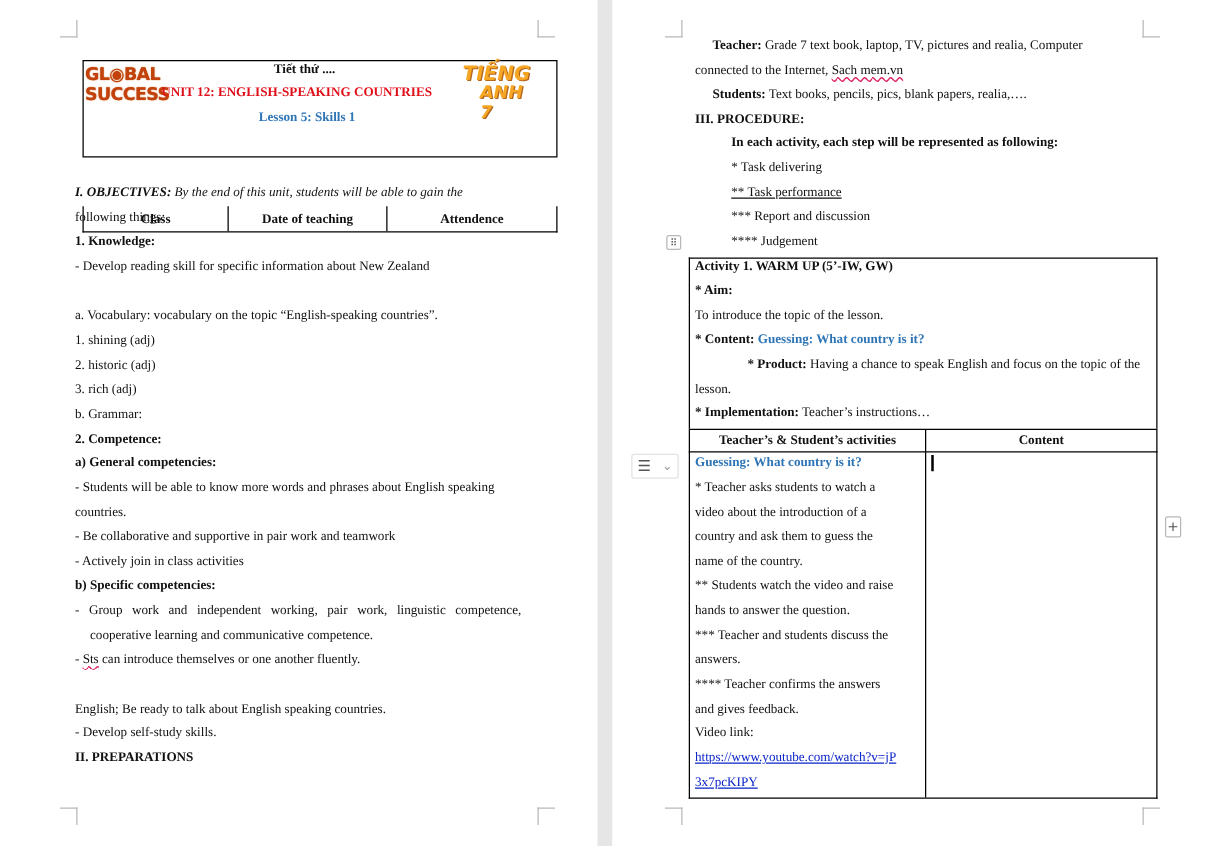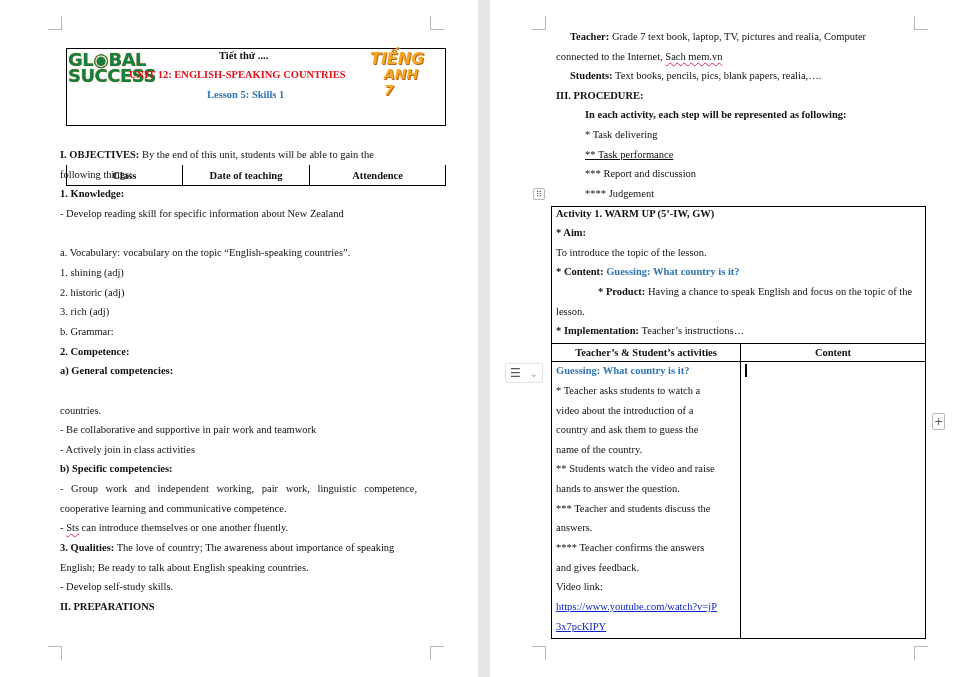--- a/index.html
+++ b/index.html
@@ -77,23 +77,23 @@
     justify-content: center;
   }
   .hdr-cell + .hdr-cell { border-left: 1px solid #000; }
 
   .logo-gs {
     position: absolute;
     left: 68px; top: 52px;
     width: 56px; height: 42px;
     font-family: "DejaVu Sans", sans-serif;
     font-weight: bold;
-    font-size: 18px;
+    font-size: 14px;
     line-height: 16px;
-    color: #15803d;
+    color: #c2410c;
     text-shadow: 0 0 1px #c0540a;
     letter-spacing: -0.5px;
   }
   .logo-ta {
     position: absolute;
     left: 370px; top: 52px;
     width: 62px; height: 40px;
     font-family: "DejaVu Sans", sans-serif;
     font-weight: bold;
     font-style: italic;
@@ -167,44 +167,42 @@
   </div>
   <div class="line b" style="left:219px;top:49px;">Tiết thứ ....</div>
   <div class="line red" style="left:129px;top:68px;">UNIT 12: ENGLISH-SPEAKING COUNTRIES</div>
   <div class="line blue" style="left:207px;top:88px;">Lesson 5:  Skills 1</div>
   <div class="hdr-row">
     <div class="hdr-cell" style="width:115px;">Class</div>
     <div class="hdr-cell" style="width:127px;">Date of teaching</div>
     <div class="hdr-cell" style="flex:1;">Attendence</div>
   </div>
 
-  <div class="line" style="left:60px;top:148px;">
+  <div class="line" style="left:60px;top:148px;font-style:italic;">
     <span class="b">I. OBJECTIVES:</span><span> By the end of this unit, students will be able to gain the</span>
   </div>
   <div class="line" style="left:60px;top:168px;">following things:</div>
   <div class="line b" style="left:60px;top:187px;">1. Knowledge:</div>
   <div class="line" style="left:60px;top:207px;">- Develop reading skill for specific information about New Zealand</div>
   <div class="line" style="left:60px;top:246px;">a. Vocabulary: vocabulary on the topic “English-speaking countries”.</div>
   <div class="line" style="left:60px;top:266px;">1. shining (adj)</div>
   <div class="line" style="left:60px;top:286px;">2. historic (adj)</div>
   <div class="line" style="left:60px;top:305px;">3. rich (adj)</div>
   <div class="line" style="left:60px;top:325px;">b. Grammar:</div>
   <div class="line b" style="left:60px;top:345px;">2. Competence:</div>
   <div class="line b" style="left:60px;top:364px;">a) General competencies:</div>
+  <div class="line" style="left:60px;top:384px;">- Students will be able to know more words and phrases about English speaking</div>
   <div class="line" style="left:60px;top:404px;">countries.</div>
   <div class="line" style="left:60px;top:423px;">- Be collaborative and supportive in pair work and teamwork</div>
   <div class="line" style="left:60px;top:443px;">- Actively join in class activities</div>
   <div class="line b" style="left:60px;top:462px;">b) Specific competencies:</div>
   <div class="line" style="left:60px;top:482px;word-spacing:5px;">- Group work and independent working, pair work, linguistic competence,</div>
-  <div class="line" style="left:60px;top:502px;">cooperative learning and communicative competence.</div>
+  <div class="line" style="left:72px;top:502px;">cooperative learning and communicative competence.</div>
   <div class="line" style="left:60px;top:521px;">
     <span>- </span><span class="squig">Sts</span><span> can introduce themselves or one another fluently.</span>
-  </div>
-  <div class="line" style="left:60px;top:541px;">
-    <span class="b">3. Qualities:</span><span> The love of country; The awareness about importance of speaking</span>
   </div>
   <div class="line" style="left:60px;top:561px;">English; Be ready to talk about English speaking countries.</div>
   <div class="line" style="left:60px;top:580px;">- Develop self-study skills.</div>
   <div class="line b" style="left:60px;top:600px;">II. PREPARATIONS</div>
 </div>
 
 <div class="gutter"></div>
 
 <div class="page page-right">
   <div class="corner c-tl" style="left:42px;top:16px;"></div>

